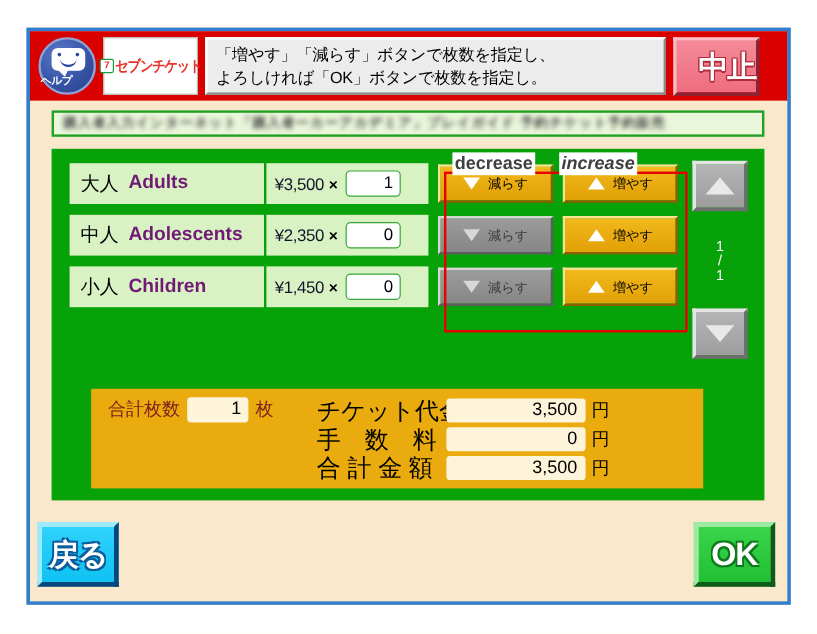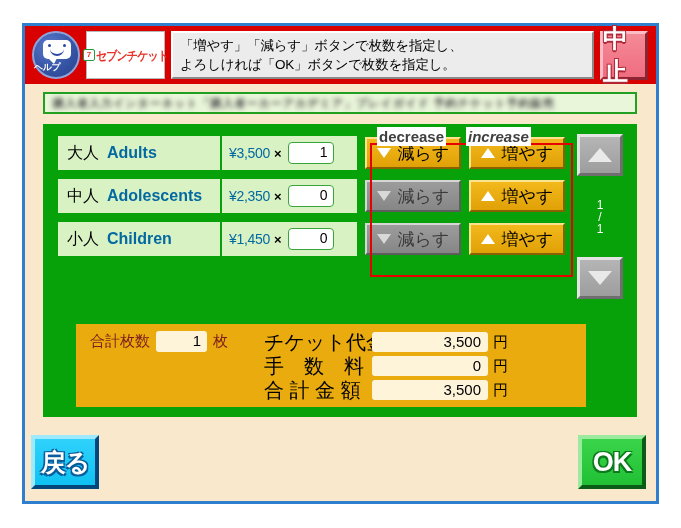--- a/index.html
+++ b/index.html
@@ -164,32 +164,32 @@
   .instruction-line {
     font-size: 13.5px;
     color: #000000;
     line-height: 19px;
     white-space: nowrap;
     letter-spacing: -0.2px;
   }
 
   .cancel-btn {
     flex: 0 0 auto;
-    width: 48px;
+    width: 72px;
     height: 49px;
     background: linear-gradient(#f48a97, #ef6d7f);
     border-top: 3px solid #fbbcc6;
     border-left: 3px solid #fbbcc6;
     border-right: 3px solid #8e2332;
     border-bottom: 3px solid #8e2332;
     box-sizing: border-box;
     display: flex;
     align-items: center;
-    justify-content: flex-start;
-    margin-right: 3px;
+    justify-content: flex-end;
+    margin-right: 18px;
   }
   .cancel-text {
     font-size: 25px;
     font-weight: bold;
     color: #ffffff;
     text-shadow: -1px -1px 0 #b02a3a, 1px -1px 0 #b02a3a, -1px 1px 0 #b02a3a,
                  1px 1px 0 #b02a3a, 0 2px 0 #b02a3a;
     letter-spacing: -1px;
   }
 
@@ -260,37 +260,37 @@
     text-align: center;
   }
   .name-jp {
     font-size: 16px;
     color: #000000;
     white-space: nowrap;
   }
   .name-en {
     font-size: 16px;
     font-weight: bold;
-    color: #0369a1;
+    color: #701a75;
     white-space: nowrap;
   }
   .cell-price {
     width: 135px;
     height: 34px;
     background: #d9f2c4;
     margin-left: 2px;
     display: flex;
     align-items: center;
     box-sizing: border-box;
     padding-left: 7px;
     gap: 4px;
   }
   .price-text {
     font-size: 14px;
-    color: #0369a1;
+    color: #0f172a;
     white-space: nowrap;
     letter-spacing: -0.3px;
   }
   .price-x {
     font-size: 13px;
     font-weight: bold;
     color: #000000;
   }
   .qty-input {
     width: 46px;
@@ -309,21 +309,21 @@
 
   .step-btn {
     width: 96px;
     height: 32px;
     margin-left: 8px;
     box-sizing: border-box;
     display: flex;
     align-items: center;
     justify-content: center;
     gap: 7px;
-    font-size: 17px;
+    font-size: 11px;
     white-space: nowrap;
   }
   .step-btn.on {
     background: linear-gradient(#f2b81c, #e0a106);
     border-top: 2px solid #fbe28f;
     border-left: 2px solid #fbe28f;
     border-right: 2px solid #8a6101;
     border-bottom: 2px solid #8a6101;
     color: #000000;
   }

